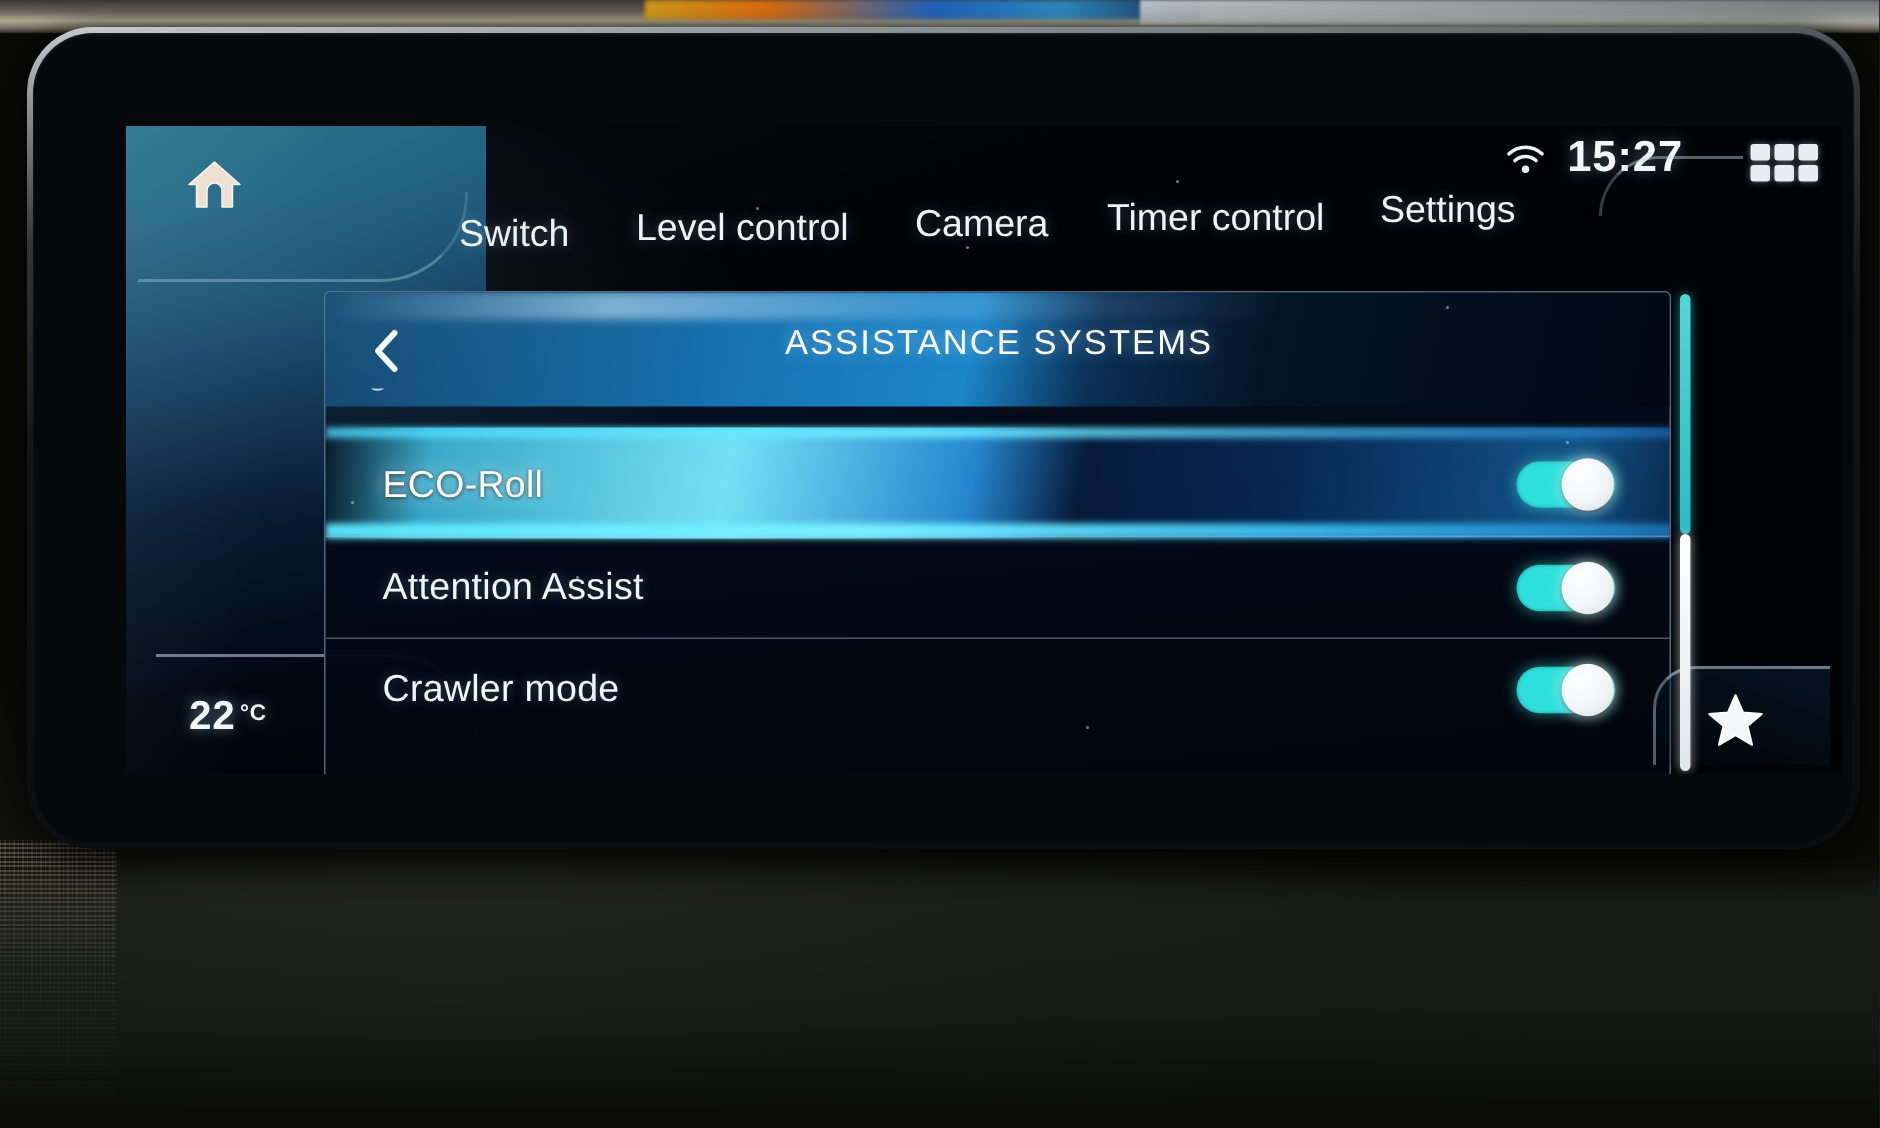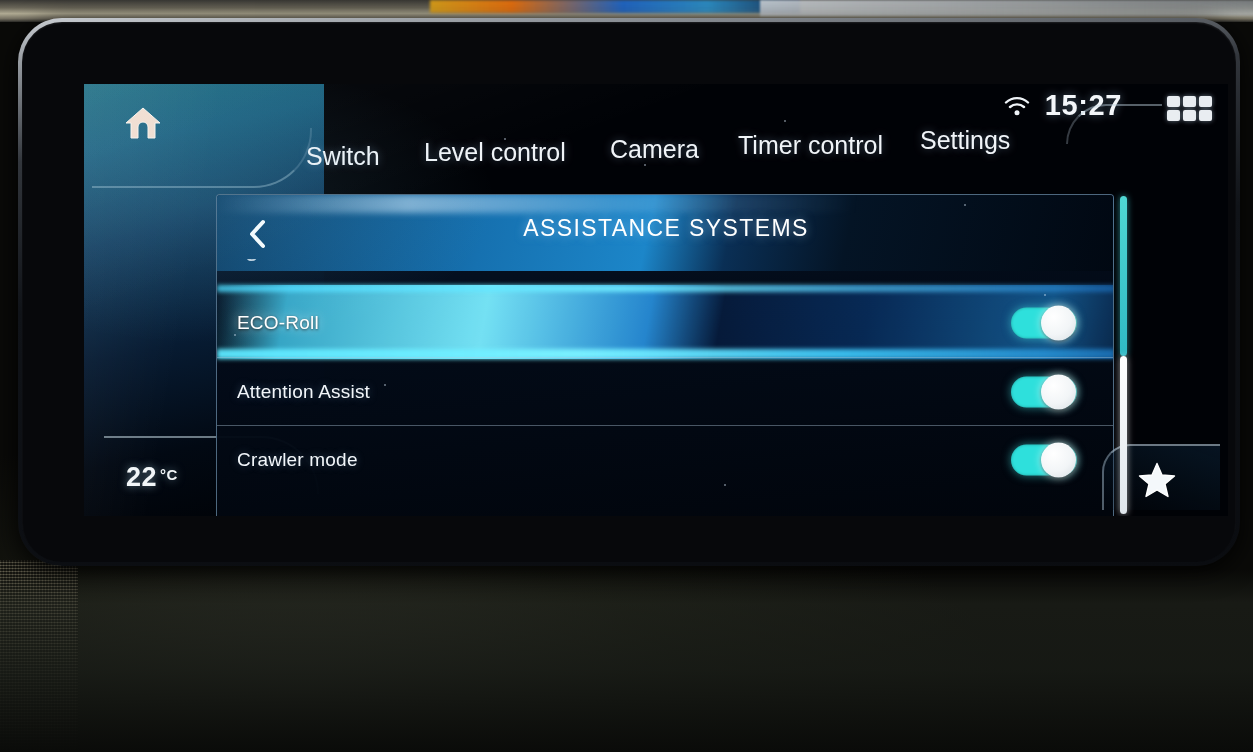--- a/index.html
+++ b/index.html
@@ -260,23 +260,23 @@
   }
   .row {
     position: relative;
     height: 68px;
     display: flex;
     align-items: center;
     border-top: 1px solid rgba(180,205,225,.40);
     cursor: pointer;
   }
   .row-label {
-    margin-left: 20px;
+    margin-left: 38px;
     color: #f2f6fa;
-    font-size: 19px;
+    font-size: 25px;
     letter-spacing: .2px;
     text-shadow: 0 0 8px rgba(150,195,230,.35);
     white-space: nowrap;
   }
   
   .row.glow { border-top: none; }
   .glowband {
     position: absolute;
     left: 0; top: -4px; width: 898px; height: 74px;
     pointer-events: none;

